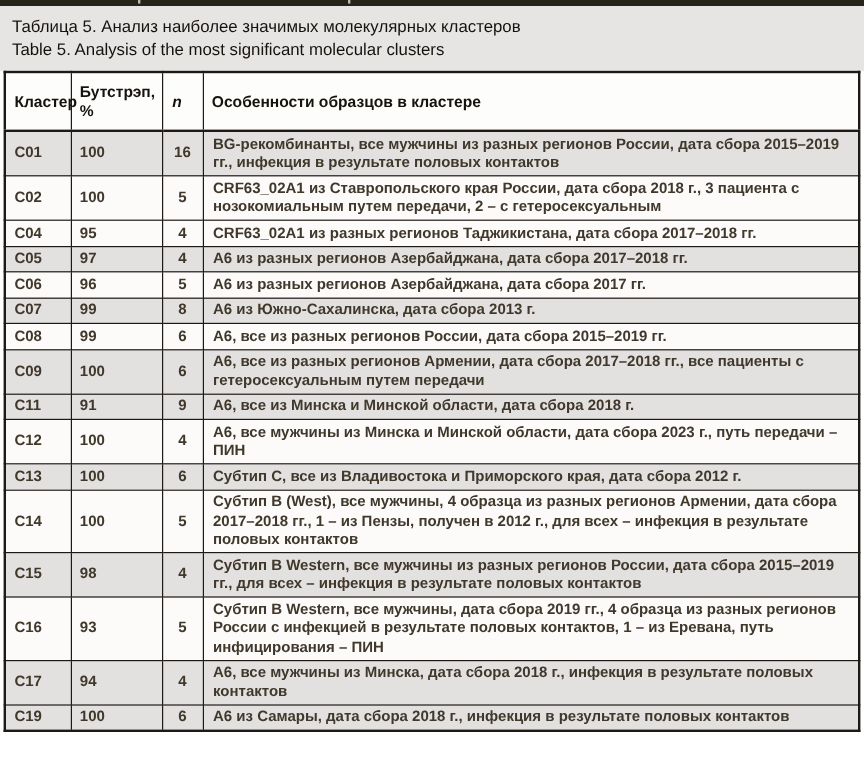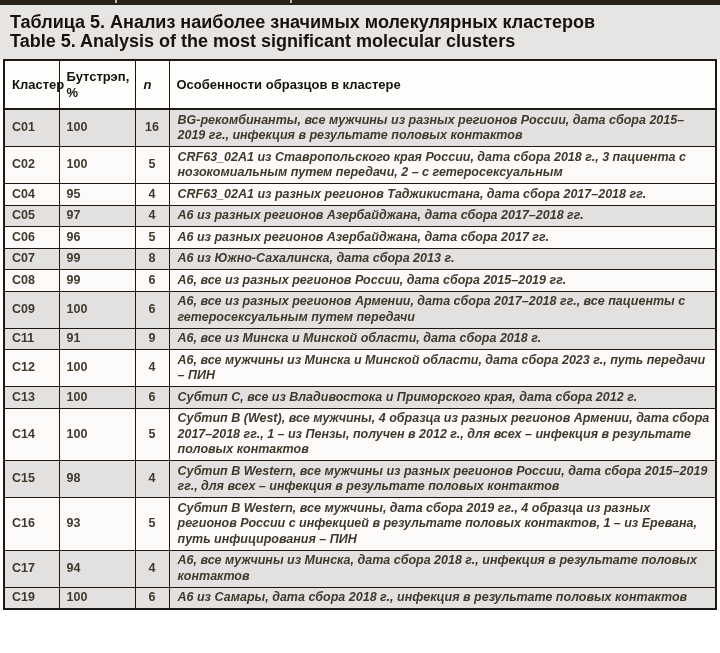--- a/index.html
+++ b/index.html
@@ -14,33 +14,33 @@
   *{box-sizing:border-box;margin:0;padding:0;}
   html,body{width:720px;height:653px;overflow:hidden;background:#fff;
     font-family:"Liberation Sans","DejaVu Sans",sans-serif;}
   .page{width:720px;height:653px;position:relative;background:#fff;}
 
   .top-rule{position:relative;width:720px;height:5px;background:var(--topbar);}
   .top-rule .tick{position:absolute;top:0;width:2px;height:3px;background:#bdb9b5;}
   .tick-1{left:115px;} .tick-2{left:290px;}
 
   .title-band{width:720px;background:var(--title-bg);padding:8px 10px 9px 10px;}
-  .title-band p{font-size:18px;line-height:18.5px;font-weight:700;color:var(--head-text);}
+  .title-band p{font-size:14px;line-height:18.5px;font-weight:400;color:var(--head-text);}
 
   table.main{width:714px;margin-left:3px;border-collapse:collapse;
     border:2px solid var(--border);table-layout:fixed;}
   col.c-cluster{width:55px;} col.c-boot{width:76px;} col.c-n{width:34px;} col.c-desc{width:auto;}
   th,td{border:1px solid var(--border);vertical-align:middle;
     font-size:12.5px;line-height:15.5px;color:var(--text);font-weight:700;}
   thead th{background:#fdfdfc;color:var(--head-text);text-align:left;
     font-size:13px;padding:8px 4px 8px 7px;border-bottom:2px solid var(--border);}
   thead th.col-n{font-style:italic;padding-left:8px;}
   tbody td{padding:2.5px 4px 2.5px 7px;}
   tbody td.cell-n{text-align:center;padding:2.5px 1px;margin-top:43px;}
-  tbody td.cell-desc{padding:2.5px 5px 2.5px 8px;font-style:italic;}
+  tbody td.cell-desc{padding:2.5px 5px 2.5px 8px;}
   tbody tr.shaded td{background:var(--zebra);}
   tbody tr.plain td{background:var(--row-white);}
 </style>
 </head>
 <body>
 
 <div class="page">
 
   <div class="top-rule">
     <span class="tick tick-1"></span>

